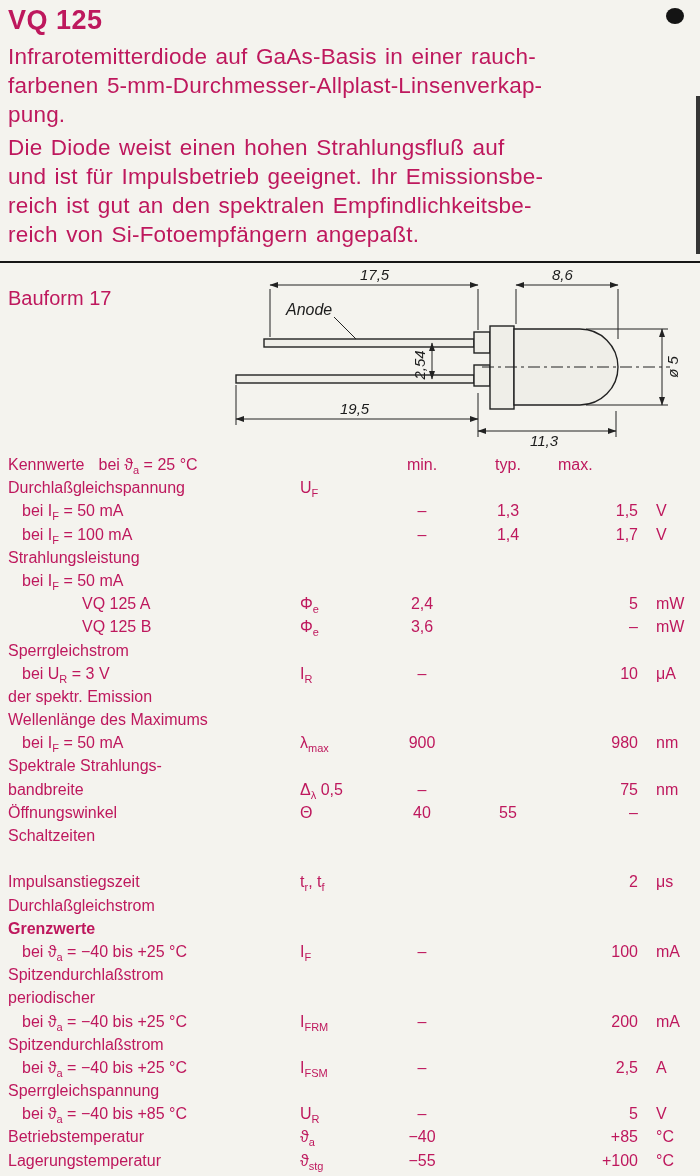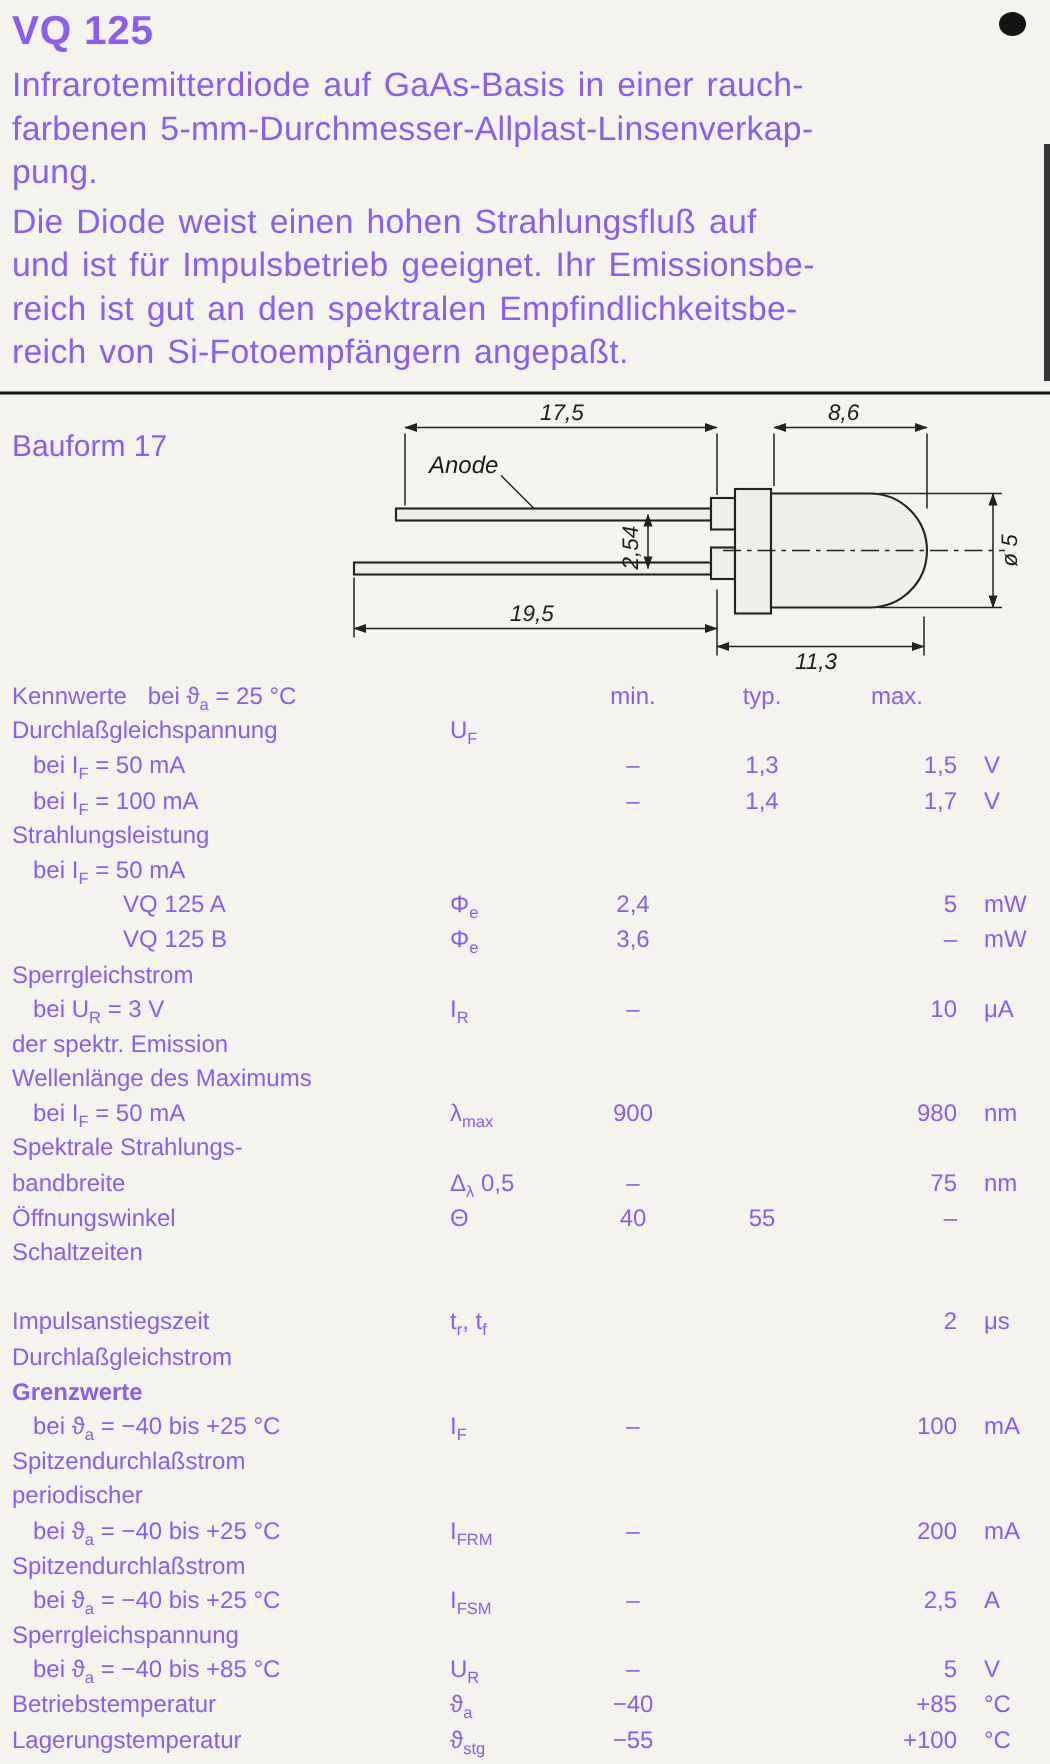--- a/index.html
+++ b/index.html
@@ -1,17 +1,17 @@
 <!DOCTYPE html>
 <html><head>
 <meta charset="utf-8">
 <style>
   html,body{margin:0;padding:0;background:#e9e9e5;}
   .page{position:relative;width:700px;height:1176px;background:#f4f3ee;overflow:hidden;
-        font-family:"Liberation Sans",sans-serif;color:#8b5cf6;}
+        font-family:"Liberation Sans",sans-serif;color:#be185d;}
   h1{margin:4px 0 6px 8px;font-size:27px;line-height:32px;letter-spacing:.5px;font-weight:bold;}
   .dot{position:absolute;top:8px;right:16px;width:18px;height:16px;background:#141414;border-radius:50%;}
   .edge{position:absolute;top:96px;right:0;width:4px;height:158px;background:#353535;}
   .para{margin:4px 2px 0 8px;font-size:22.5px;line-height:29px;white-space:pre-line;
         letter-spacing:.2px;word-spacing:2px;}
   .rule{border:none;border-top:2px solid #161616;margin:12px 0 0 0;}
   .bauform{position:relative;height:186px;}
   .bauform-label{position:absolute;left:8px;top:24px;font-size:20px;}
   .drawing{position:absolute;left:234px;top:6px;}
   .dimtext{font-style:italic;font-size:15px;fill:#1c1c1c;font-family:"Liberation Sans",sans-serif;}
@@ -100,21 +100,21 @@
       </g>
     </svg>
   </div>
 
   <div class="spec">
     <div class="trow thead">
       <div class="c lab"><span class="kenn">Kennwerte</span><span class="cond"><span>bei ϑ</span><sub>a</sub><span> = 25 °C</span></span></div>
       <div class="c sym"></div>
       <div class="c min">min.</div>
       <div class="c typ">typ.</div>
-      <div class="c max" style="text-align:center">max.</div>
+      <div class="c max" style="text-align:left">max.</div>
       <div class="c unit"></div>
     </div>
     <div id="spec-rows">
         <div class="trow">
           <div class="c lab ind0"><span>Durchlaßgleichspannung</span></div>
           <div class="c sym"><span>U</span><sub>F</sub></div>
           <div class="c min"></div>
           <div class="c typ"></div>
           <div class="c max"></div>
           <div class="c unit"></div>

